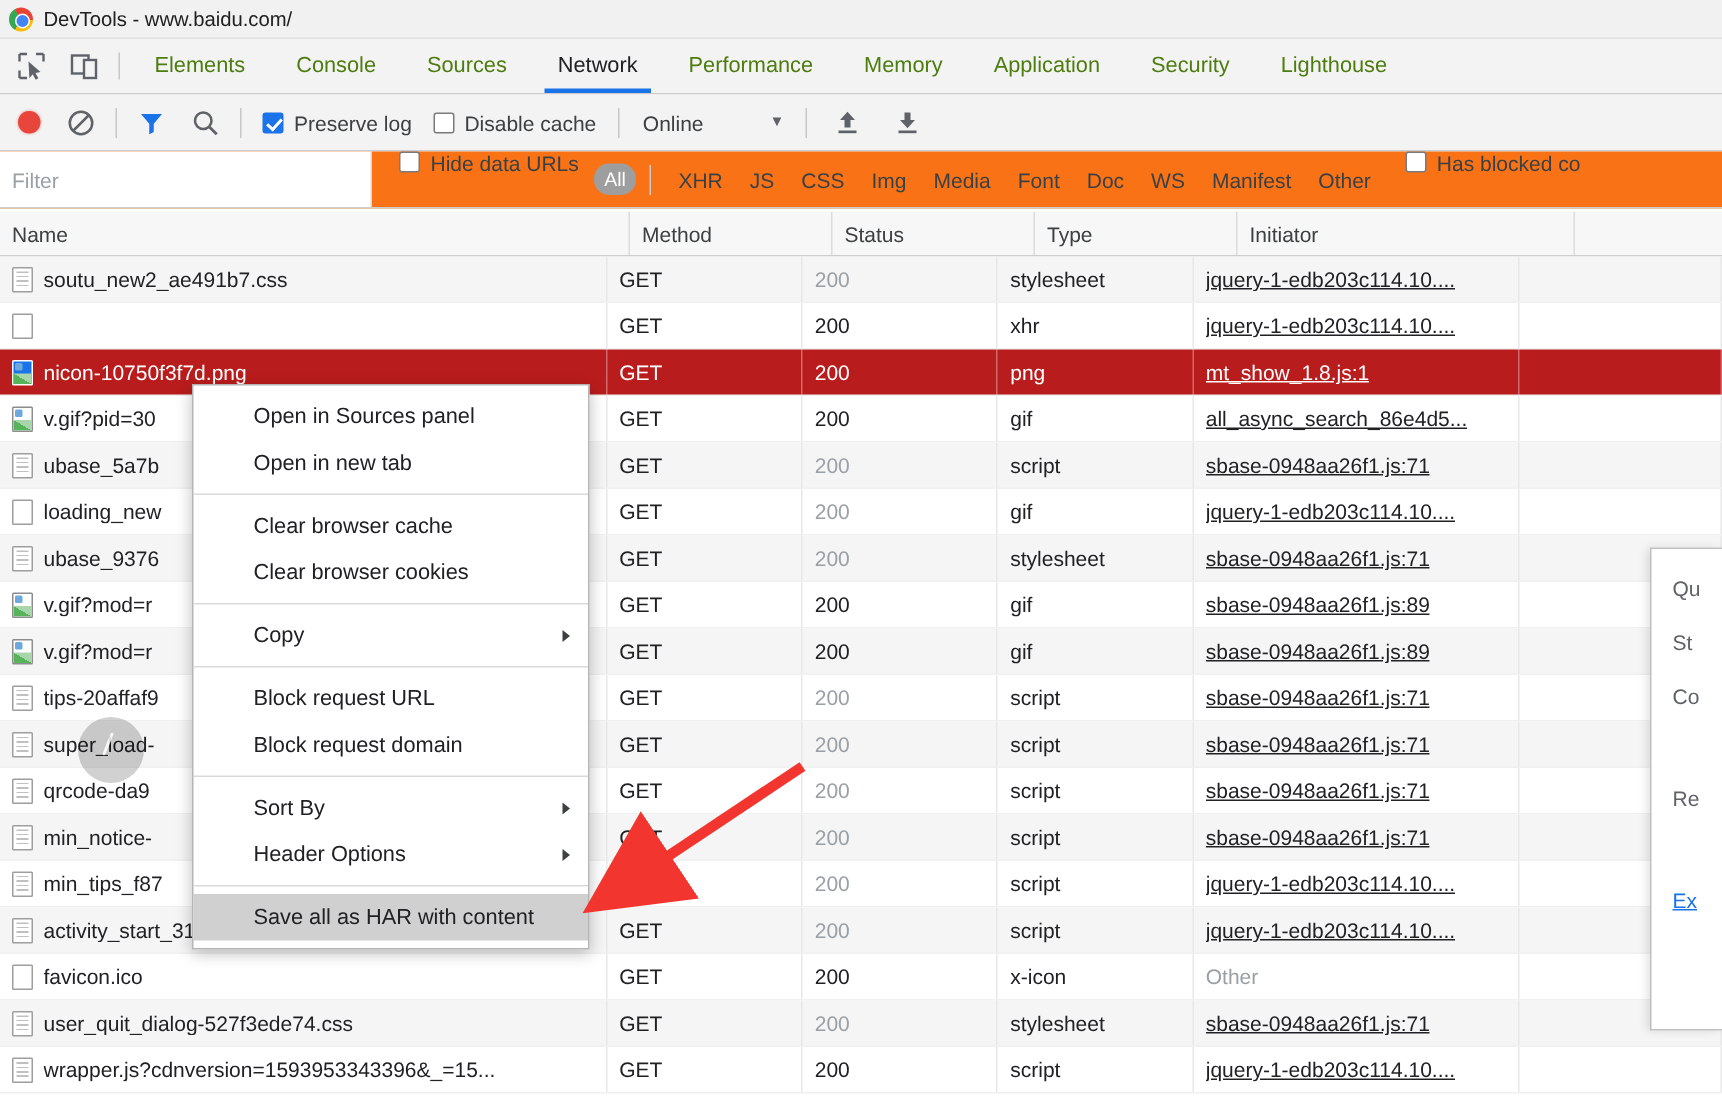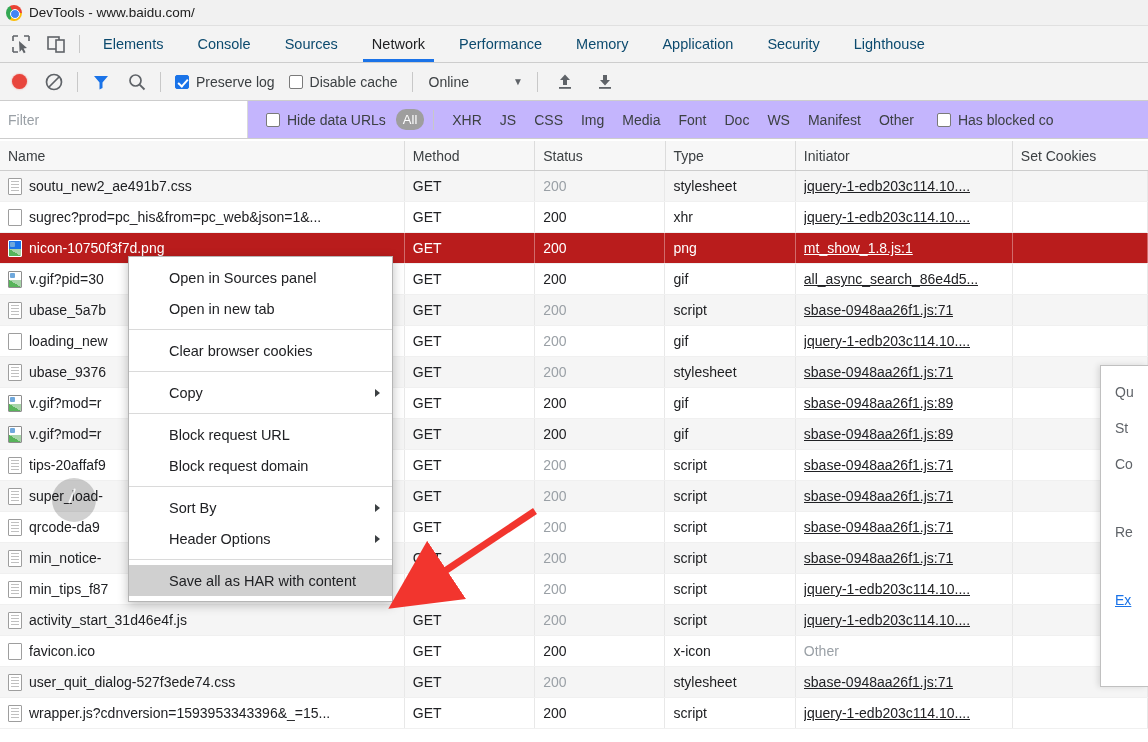--- a/index.html
+++ b/index.html
@@ -41,21 +41,21 @@
     display: flex; align-items: stretch;
     border-bottom: 1px solid #cdcdcd;
   }
   .tool-icons { display: flex; align-items: center; padding: 0 8px 0 10px; gap: 13px; }
   .ticon { width: 22px; height: 22px; position: relative; cursor: pointer; }
   .ticon svg { display: block; }
   .vsep { width: 1px; background: #c8c8c8; margin: 9px 6px 9px 4px; }
   .tabs { display: flex; align-items: stretch; }
   .tab {
     padding: 0 17px; display: flex; align-items: center;
-    font-size: 14.5px; color: #0c4a6e; cursor: pointer;
+    font-size: 14.5px; color: #4d7c0f; cursor: pointer;
     position: relative; white-space: nowrap;
   }
   .tab.active { color: #202124; }
   .tab.active::after {
     content: ""; position: absolute; left: 8px; right: 8px; bottom: 0;
     height: 3px; background: #1a73e8;
   }
 
   
   .nettoolbar {
@@ -86,22 +86,22 @@
   }
   .cb-label { font-size: 14px; color: #3c4043; margin-left: 7px; cursor: pointer; white-space: nowrap; }
   .throttle {
     font-size: 14px; color: #3c4043; margin-left: 2px; cursor: pointer;
     display: flex; align-items: center; gap: 44px;
   }
   .caret { font-size: 10px; color: #5f6368; }
 
   
   .filterbar {
-    height: 38px; background: #c4b5fd;
-    display: flex; align-items: center;
+    height: 38px; background: #f97316;
+    display: flex; 
     border-bottom: 1px solid #cdcdcd;
   }
   .filter-input {
     width: 248px; height: 37px; border: none; outline: none;
     background: #fff; padding: 0 8px; font-size: 14px;
     color: #202124; font-family: "Liberation Sans", sans-serif;
     border-right: 1px solid #d9d9d9;
   }
   .filter-input::placeholder { color: #9aa0a6; }
   .chips { display: flex; align-items: center; gap: 0; }
@@ -349,21 +349,20 @@
     <div class="cb-label">Has blocked co</div>
   </div>
 
   <div class="table-wrap">
     <div class="thead">
       <div class="th c-name">Name</div>
       <div class="th c-method">Method</div>
       <div class="th c-status">Status</div>
       <div class="th c-type">Type</div>
       <div class="th c-init">Initiator</div>
-      <div class="th c-cook">Set Cookies</div>
     </div>
     <div id="rows">
         <div class="trow odd">
           <div class="td c-name td-name">
             <span class="ficon doc"></span>
             <span class="fname">soutu_new2_ae491b7.css</span>
           </div>
           <div class="td c-method">
             <span>GET</span>
           </div>
@@ -374,21 +373,20 @@
             <span>stylesheet</span>
           </div>
           <div class="td c-init">
             <span class="init-link">jquery-1-edb203c114.10....</span>
           </div>
           <div class="td c-cook"></div>
         </div>
         <div class="trow">
           <div class="td c-name td-name">
             <span class="ficon blank"></span>
-            <span class="fname">sugrec?prod=pc_his&amp;from=pc_web&amp;json=1&amp;...</span>
           </div>
           <div class="td c-method">
             <span>GET</span>
           </div>
           <div class="td c-status">
             <span class="">200</span>
           </div>
           <div class="td c-type">
             <span>xhr</span>
           </div>
@@ -715,20 +713,23 @@
   </div>
 
   <div class="ctxmenu" id="ctxmenu">
       <div class="mi">
         <span>Open in Sources panel</span>
       </div>
       <div class="mi">
         <span>Open in new tab</span>
       </div>
       <div class="msep"></div>
+      <div class="mi">
+        <span>Clear browser cache</span>
+      </div>
       <div class="mi">
         <span>Clear browser cookies</span>
       </div>
       <div class="msep"></div>
       <div class="mi">
         <span>Copy</span>
         <span class="sub"></span>
       </div>
       <div class="msep"></div>
       <div class="mi">

